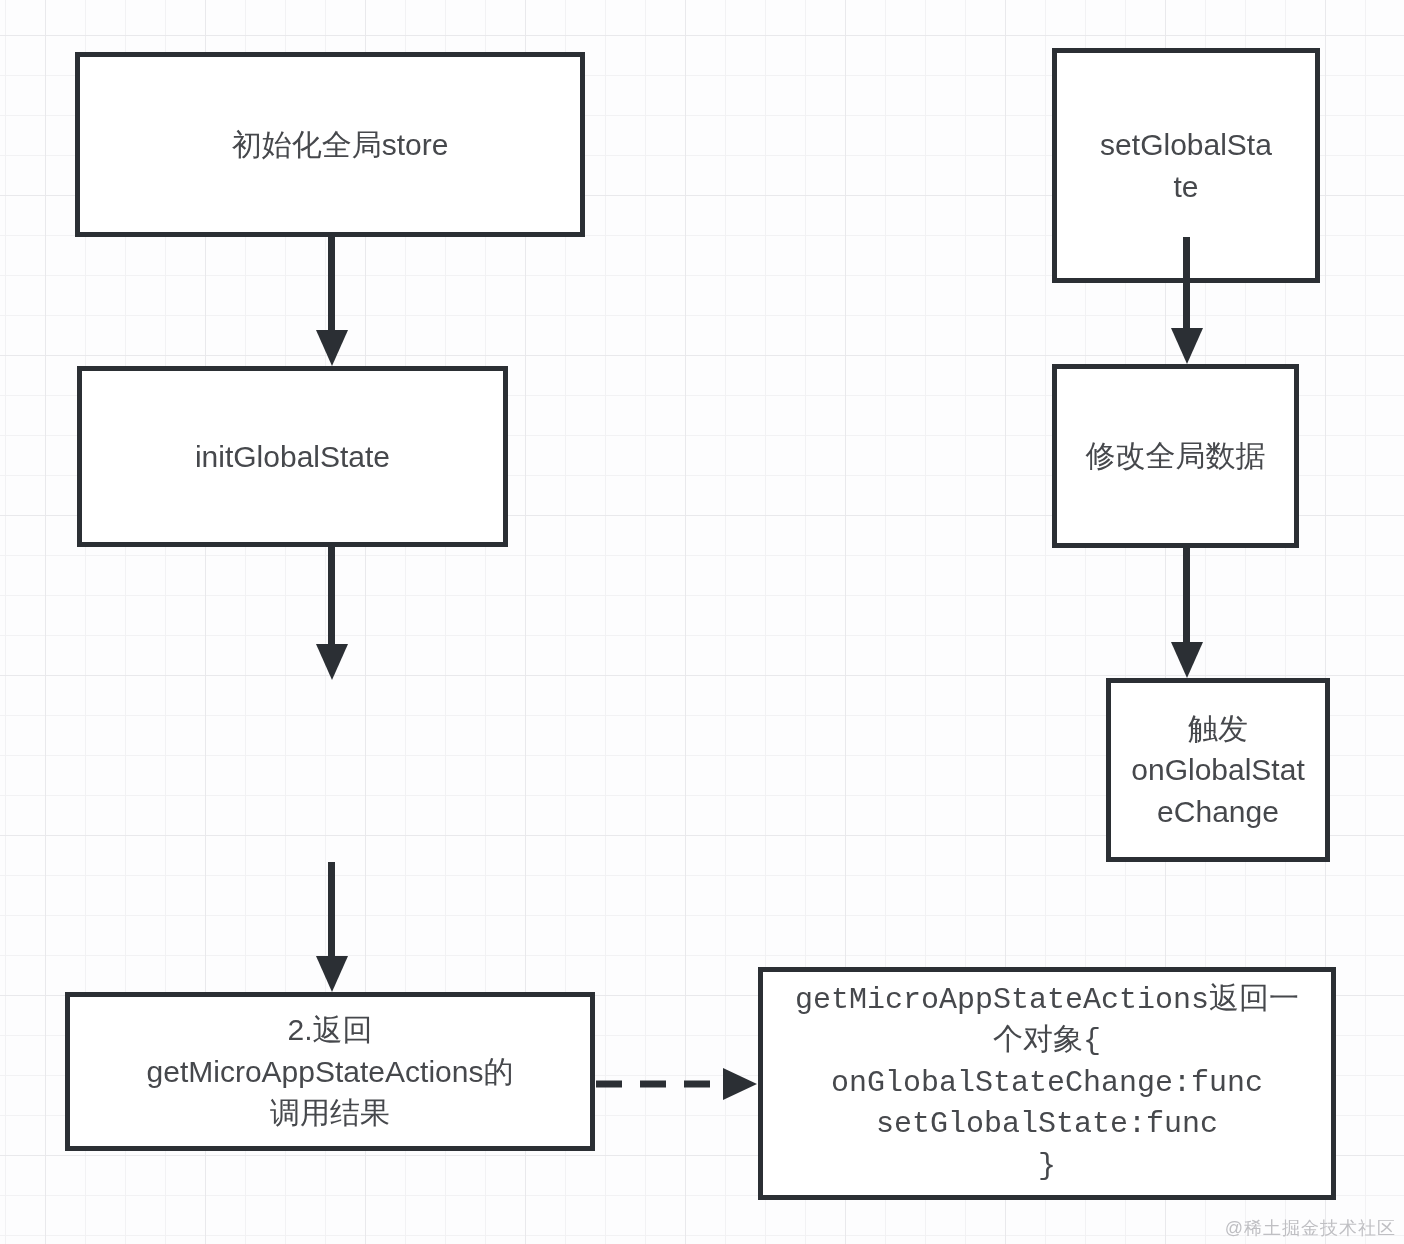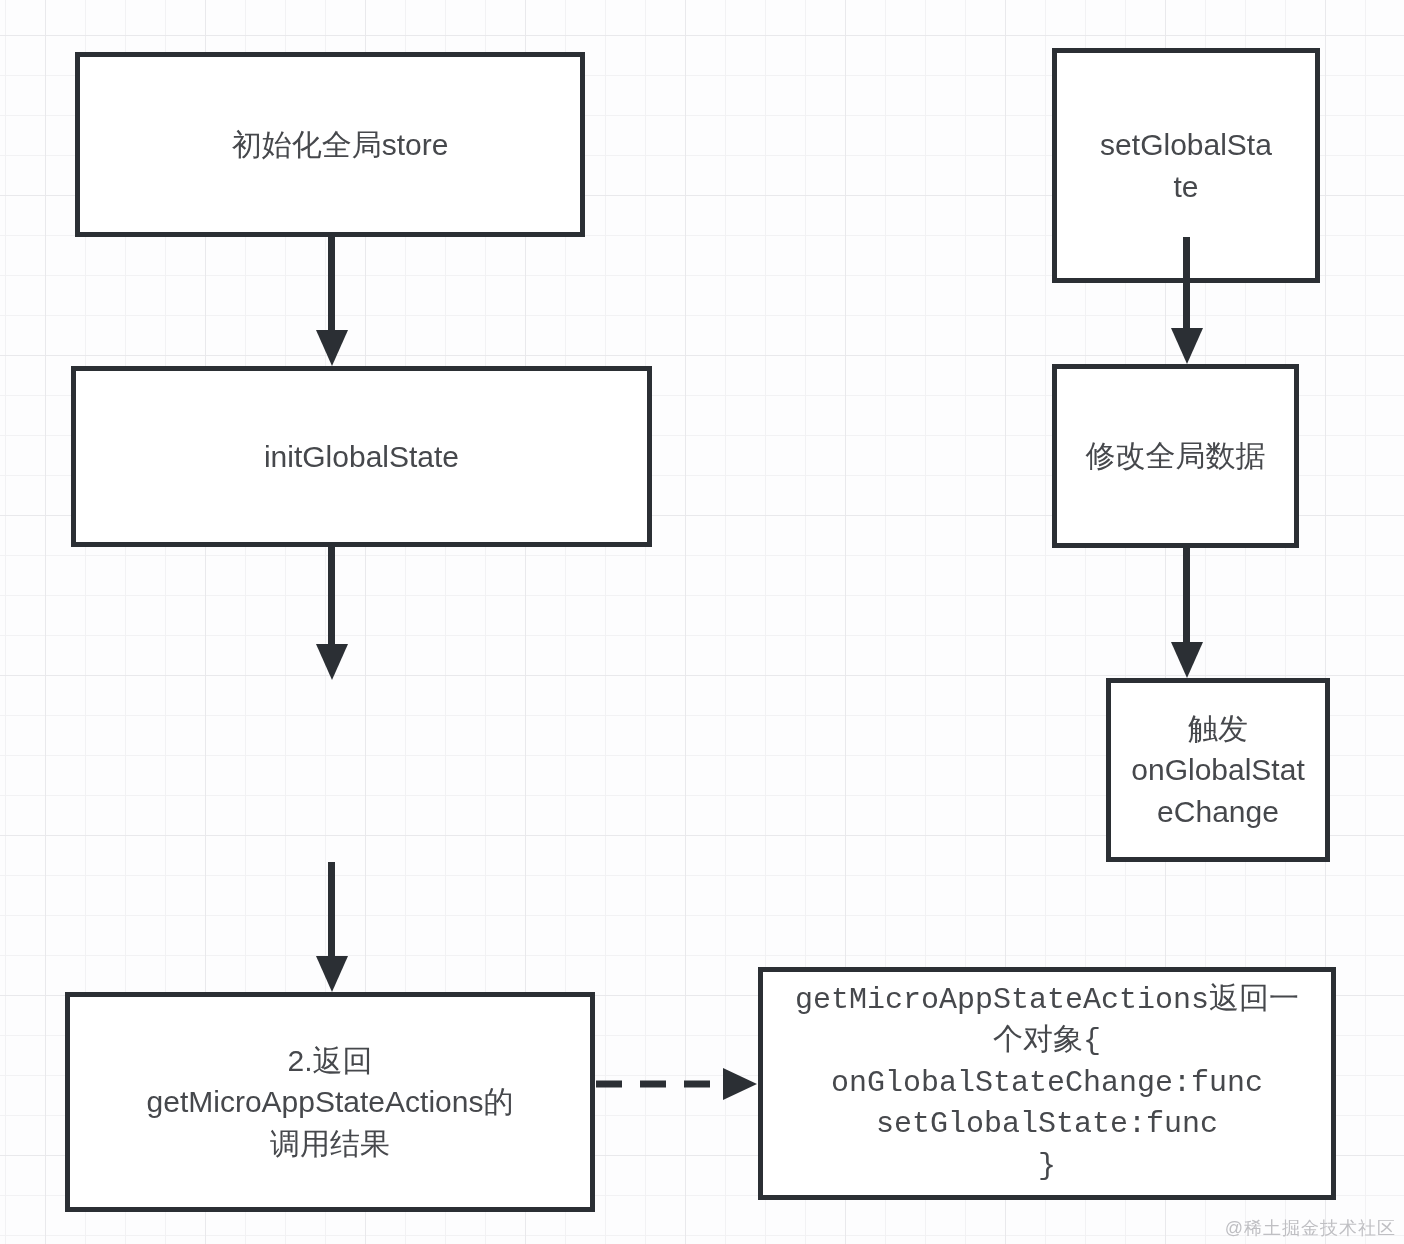--- a/index.html
+++ b/index.html
@@ -85,23 +85,23 @@
     position: absolute;
     right: 8px;
     bottom: 4px;
     font-size: 18px;
     letter-spacing: 1px;
     color: var(--watermark);
   }
 
   
   #n-init-store        { left: 75px;   top: 52px;  width: 510px; height: 185px; padding-left: 20px; }
-  #n-init-global-state { left: 71px;   top: 366px; width: 581px; height: 181px; }
+  #n-init-global-state { left: 77px;   top: 366px; width: 431px; height: 181px; }
   #n-save-global-state { left: 75px;   top: 680px; width: 512px; height: 182px; }
-  #n-return-result     { left: 65px;   top: 992px; width: 530px; height: 220px; }
+  #n-return-result     { left: 65px;   top: 992px; width: 530px; height: 159px; }
   #n-set-global-state  { left: 1052px; top: 48px;  width: 268px; height: 235px; }
   #n-modify-global     { left: 1052px; top: 364px; width: 247px; height: 184px; }
   #n-trigger-change    { left: 1106px; top: 678px; width: 224px; height: 184px; }
   #n-actions-object    { left: 758px;  top: 967px; width: 578px; height: 233px; font-family: Liberation Mono, monospace; }
 
   
   #e1 { left: 328px;  top: 237px;  height: 129px; }
   #e2 { left: 328px;  top: 547px;  height: 133px; }
   #e3 { left: 328px;  top: 862px;  height: 130px; }
   #e4 { left: 1183px; top: 237px;  height: 127px; }

